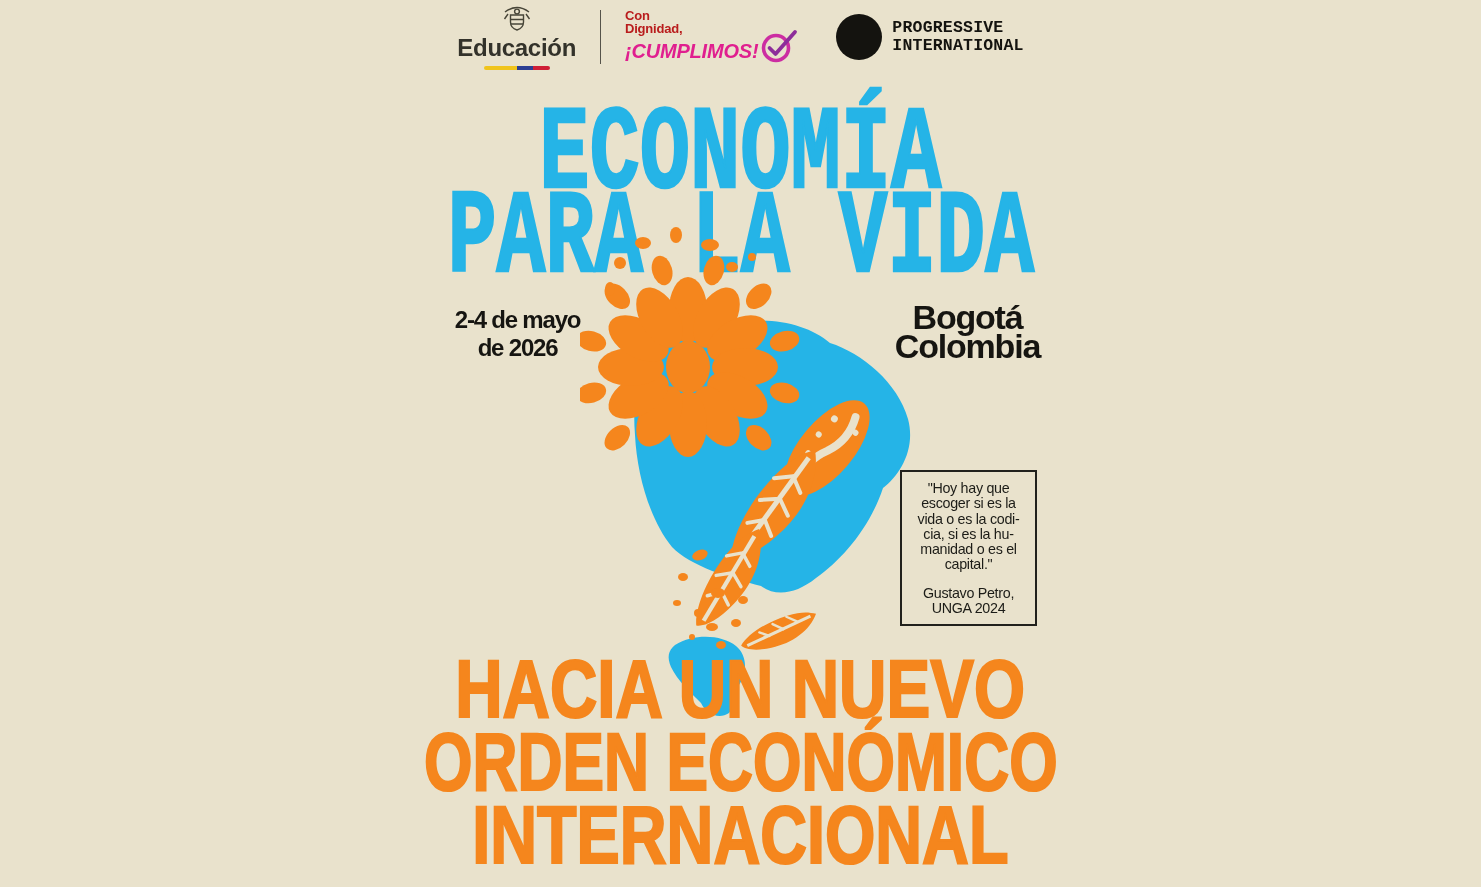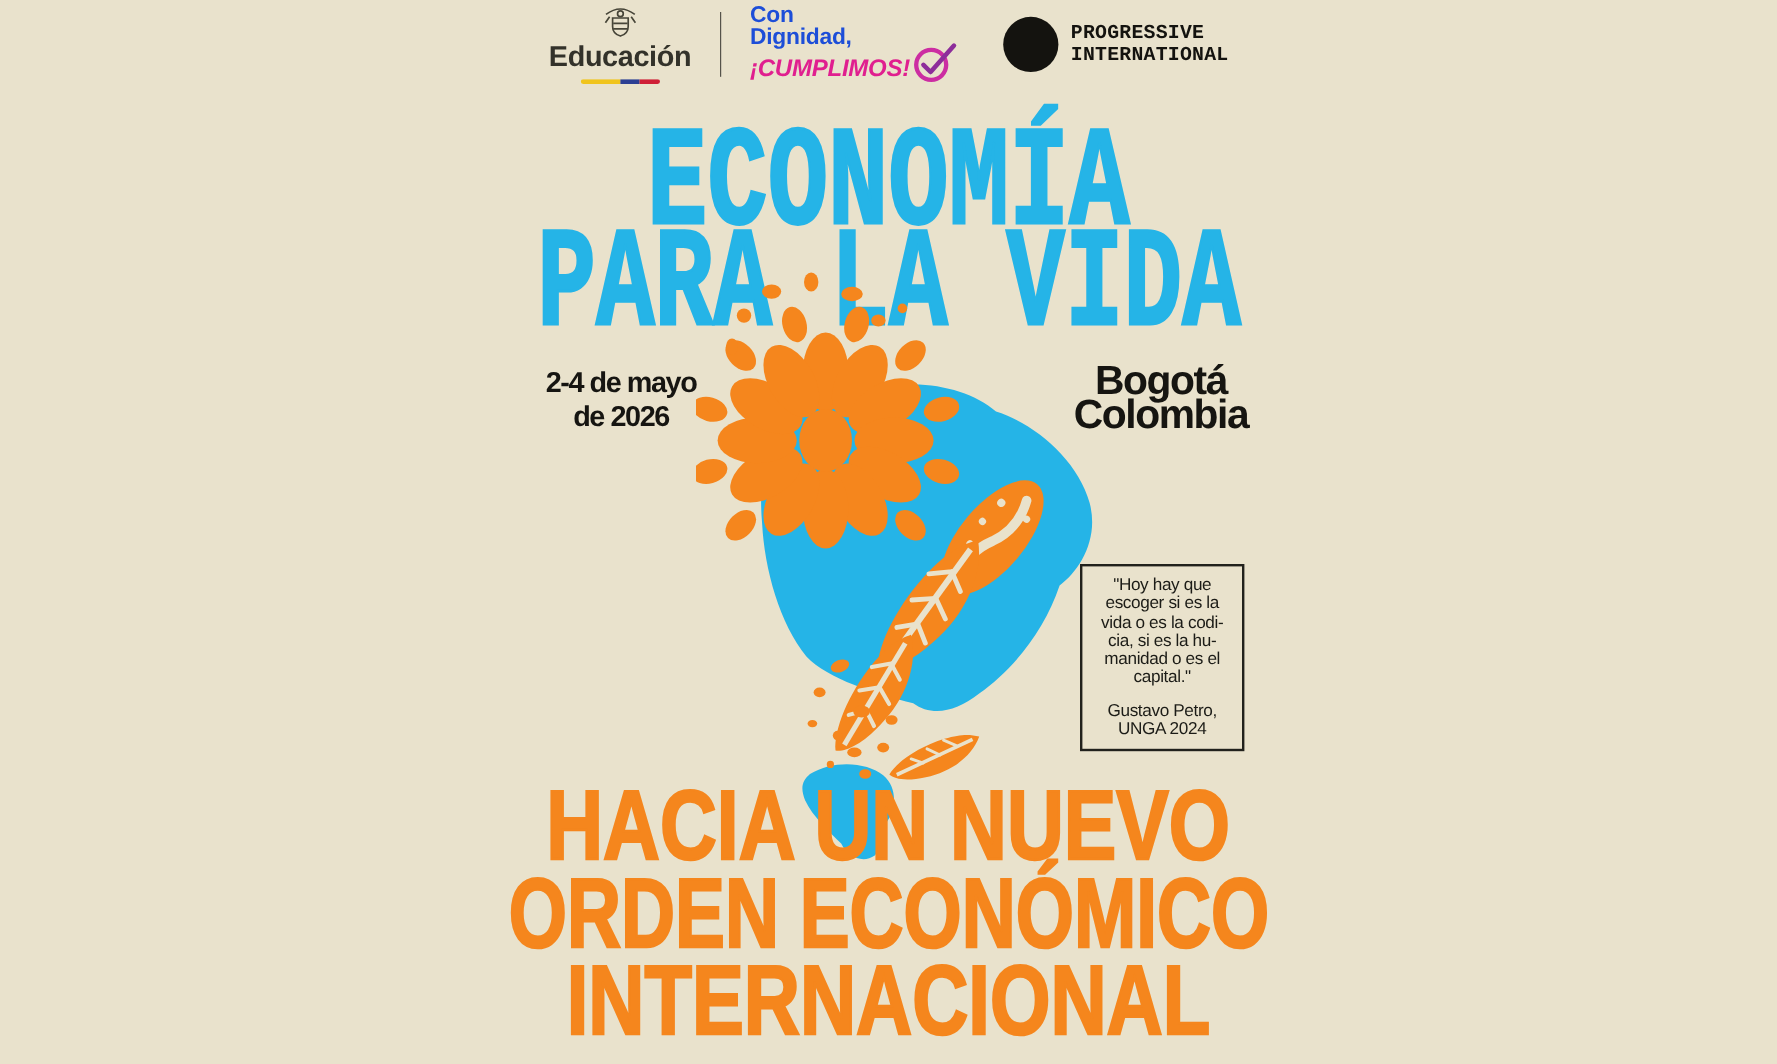--- a/index.html
+++ b/index.html
@@ -13,21 +13,21 @@
     display:flex;justify-content:center;align-items:center;gap:24px;
   }
   .edu-block{display:flex;flex-direction:column;align-items:center;}
   .edu-label{font-size:24px;font-weight:700;color:#33322a;letter-spacing:-0.3px;margin-top:1px;text-align:right;}
   .edu-bar{display:flex;width:66px;height:4px;margin-top:4px;border-radius:2px;overflow:hidden;}
   .edu-bar .y{flex:2;background:#f0c41c;}
   .edu-bar .b{flex:1;background:#2c3f93;}
   .edu-bar .r{flex:1;background:#cf1f36;}
   .header-divider{width:1px;height:54px;background:#55534a;}
   .dig-block{display:flex;flex-direction:column;align-items:flex-start;line-height:1.02;}
-  .dig-top{font-size:19px;font-weight:700;color:#1d4ed8;letter-spacing:-0.2px;}
+  .dig-top{font-size:13px;font-weight:700;color:#b91c1c;letter-spacing:-0.2px;}
   .dig-row{display:flex;align-items:center;font-style:italic;}
   .dig-cumplimos{font-size:20px;font-weight:700;color:#e01f8f;letter-spacing:-0.2px;margin-top:2px;}
   .check-icon{margin-left:2px;margin-top:-8px;}
   .pi-block{display:flex;align-items:center;gap:10px;margin-left:12px;font-family:Liberation Mono, monospace;}
   .pi-circle{width:46px;height:46px;border-radius:50%;background:#14130f;}
   .pi-text{font-size:16.5px;font-weight:700;color:#14130f;line-height:1.08;letter-spacing:0.2px;}
   
   .title{
     position:absolute;top:114px;left:0;width:100%;text-align:center;
     color:#25b4e7;font-family:Liberation Mono, monospace;

